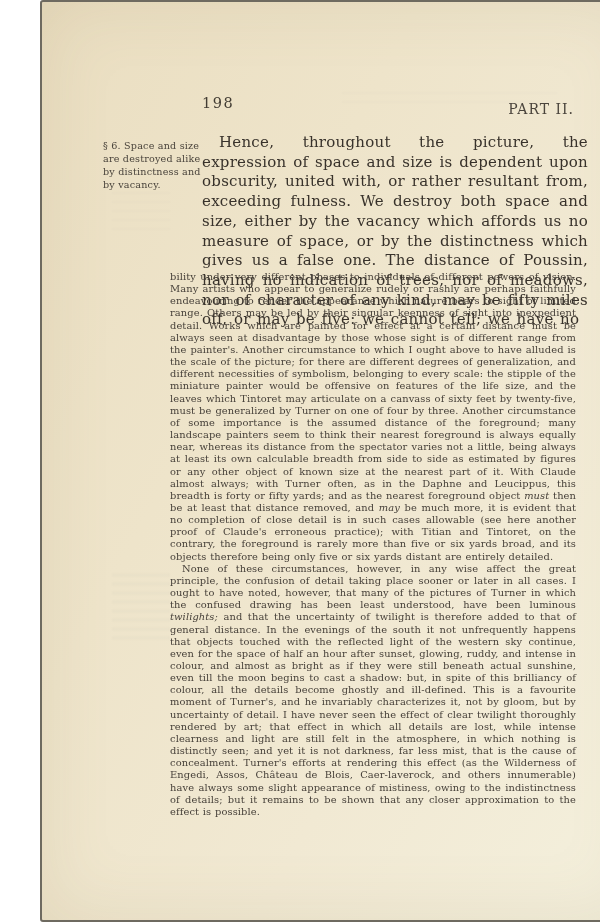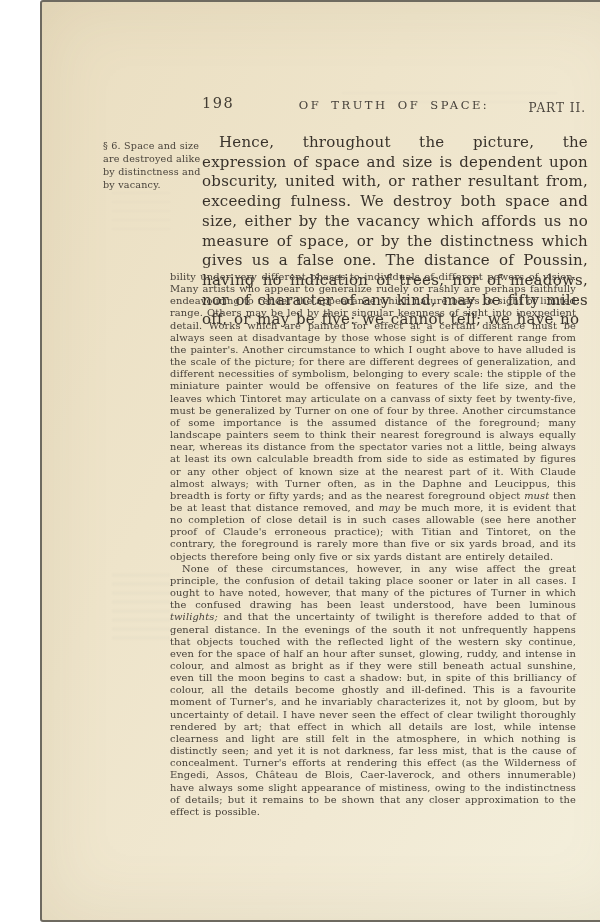--- a/index.html
+++ b/index.html
@@ -22,22 +22,22 @@
   }
   .page-number{
     position:absolute;left:0;top:0;
     font-size:14.5px;letter-spacing:1.5px;color:#423c33;
   }
   .running-title{
     position:absolute;left:0;right:0;top:3px;text-align:center;
     font-size:11.5px;letter-spacing:2.5px;word-spacing:4px;color:#45403a;
   }
   .part-label{
-    position:absolute;right:0;top:6px;
-    font-size:12px;letter-spacing:1px;color:#4a443c;
+    position:absolute;right:12px;top:6px;
+    font-size:14px;letter-spacing:1px;color:#4a443c;
   }
   
   .margin-note{
     position:absolute;left:61px;top:137px;width:99px;
     font-size:9.6px;line-height:13px;letter-spacing:0.2px;
     color:#49433b;text-align:left;
   }
   
   .body-text{
     position:absolute;left:160px;top:131px;width:386px;
@@ -66,21 +66,20 @@
   .ghost-b{left:300px;top:90px;width:215px;height:11px;opacity:.3;}
   .ghost-c{left:70px;top:190px;width:58px;height:42px;opacity:.3;}
 </style>
 </head>
 <body>
 
 <div class="page">
 
   <header class="running-head">
     <span class="page-number">198</span>
-    <span class="running-title">OF TRUTH OF SPACE:</span>
     <span class="part-label">PART II.</span>
   </header>
 
   <aside class="margin-note">§ 6. Space and size are destroyed alike by distinctness and by vacancy.</aside>
 
   <div class="body-text">Hence, throughout the picture, the expression of space and size is dependent upon obscurity, united with, or rather resultant from, exceeding fulness. We destroy both space and size, either by the vacancy which affords us no measure of space, or by the distinctness which gives us a false one. The distance of Poussin, having no indication of trees, nor of meadows, nor of character of any kind, may be fifty miles off, or may be five: we cannot tell; we have no</div>
 
   <div class="footnote">
       <p class="fn-par"><span>bility under very different phases to individuals of different powers of vision. Many artists who appear to generalize rudely or rashly are perhaps faithfully endeavouring to render the appearance which nature bears to sight of limited range. Others may be led by their singular keenness of sight into inexpedient detail. Works which are painted for effect at a certain distance must be always seen at disadvantage by those whose sight is of different range from the painter's. Another circumstance to which I ought above to have alluded is the scale of the picture; for there are different degrees of generalization, and different necessities of symbolism, belonging to every scale: the stipple of the miniature painter would be offensive on features of the life size, and the leaves which Tintoret may articulate on a canvass of sixty feet by twenty-five, must be generalized by Turner on one of four by three. Another circumstance of some importance is the assumed distance of the foreground; many landscape painters seem to think their nearest foreground is always equally near, whereas its distance from the spectator varies not a little, being always at least its own calculable breadth from side to side as estimated by figures or any other object of known size at the nearest part of it. With Claude almost always; with Turner often, as in the Daphne and Leucippus, this breadth is forty or fifty yards; and as the nearest foreground object </span><em>must</em><span> then be at least that distance removed, and </span><em>may</em><span> be much more, it is evident that no completion of close detail is in such cases allowable (see here another proof of Claude's erroneous practice); with Titian and Tintoret, on the contrary, the foreground is rarely more than five or six yards broad, and its objects therefore being only five or six yards distant are entirely detailed.</span></p>
       <p class="fn-par"><span>None of these circumstances, however, in any wise affect the great principle, the confusion of detail taking place sooner or later in all cases. I ought to have noted, however, that many of the pictures of Turner in which the confused drawing has been least understood, have been luminous </span><em>twilights;</em><span> and that the uncertainty of twilight is therefore added to that of general distance. In the evenings of the south it not unfrequently happens that objects touched with the reflected light of the western sky continue, even for the space of half an hour after sunset, glowing, ruddy, and intense in colour, and almost as bright as if they were still beneath actual sunshine, even till the moon begins to cast a shadow: but, in spite of this brilliancy of colour, all the details become ghostly and ill-defined. This is a favourite moment of Turner's, and he invariably characterizes it, not by gloom, but by uncertainty of detail. I have never seen the effect of clear twilight thoroughly rendered by art; that effect in which all details are lost, while intense clearness and light are still felt in the atmosphere, in which nothing is distinctly seen; and yet it is not darkness, far less mist, that is the cause of concealment. Turner's efforts at rendering this effect (as the Wilderness of Engedi, Assos, Château de Blois, Caer-laverock, and others innumerable) have always some slight appearance of mistiness, owing to the indistinctness of details; but it remains to be shown that any closer approximation to the effect is possible.</span></p>

